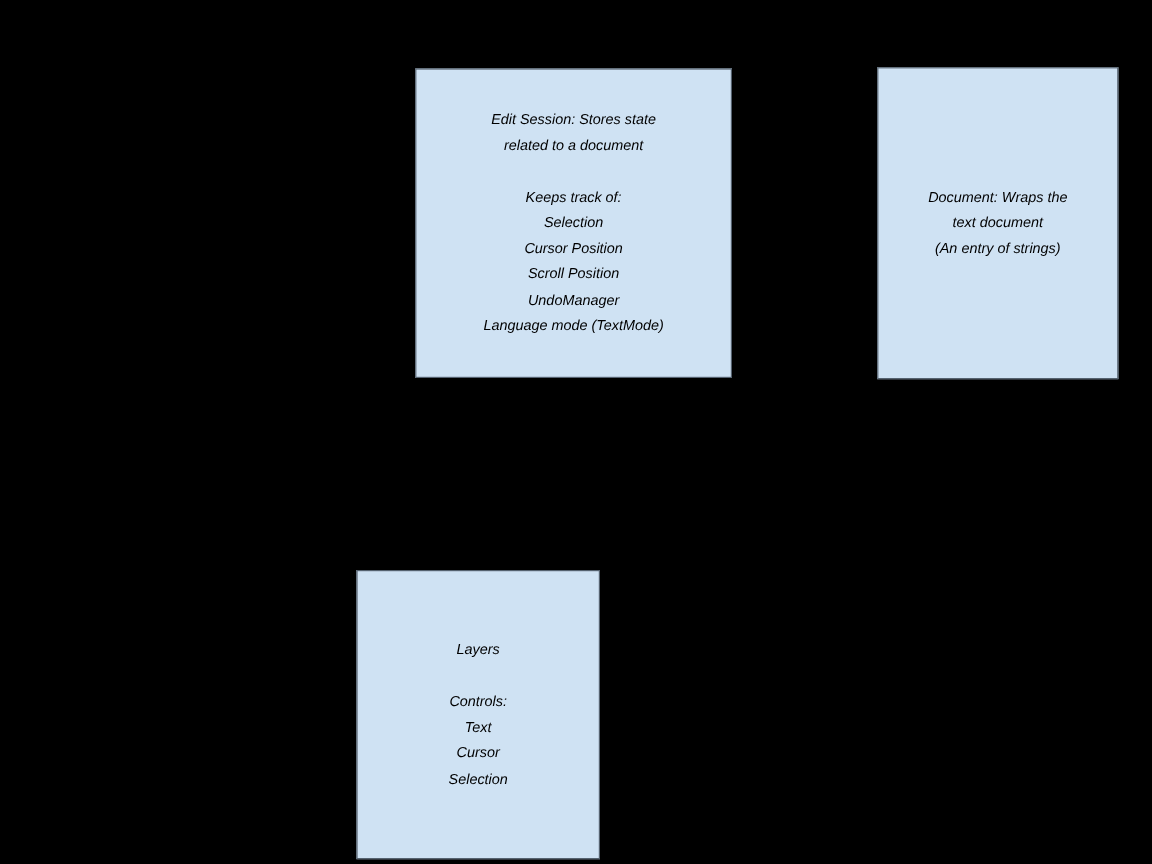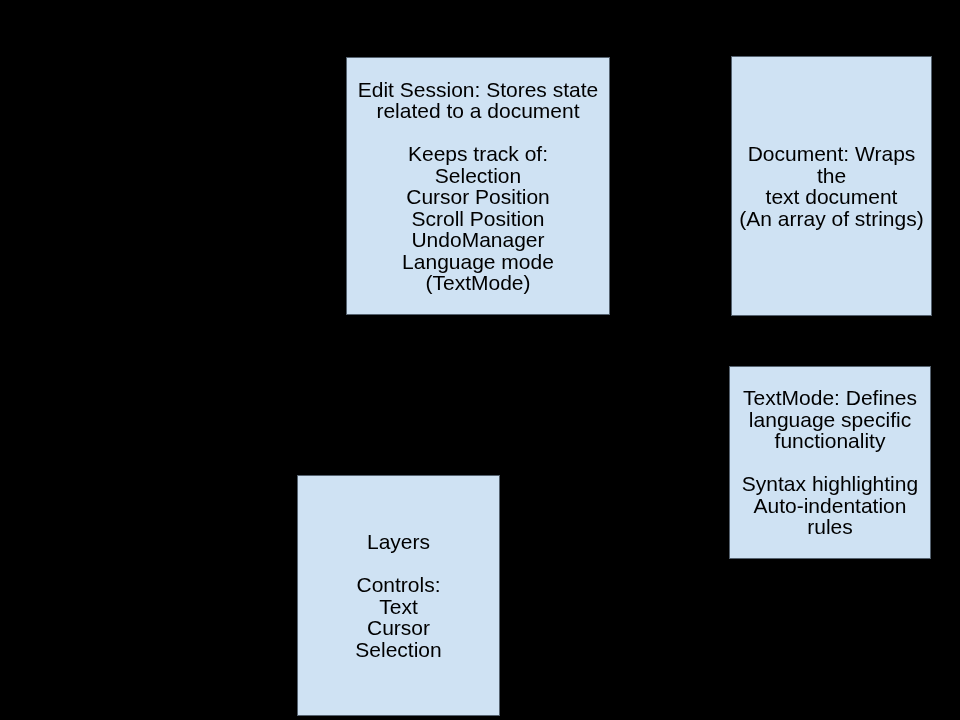--- a/index.html
+++ b/index.html
@@ -18,22 +18,23 @@
   .box {
     position: absolute;
     box-sizing: border-box;
     background: var(--box-fill, #cfe2f3);
     border: 1px solid var(--box-border, #55626f);
     color: var(--text-color, #000000);
     display: flex;
     align-items: center;
     justify-content: flex-start;
     text-align: center;
-    font-size: 21px;
+    font-size: 12px;
     line-height: 21.5px;
+    font-style: italic;
   }
   .box-text {
     white-space: pre-line;
     width: 100%;
     padding: 0 4px;
   }
   
   .pos-editor           { left: 19px;  top: 57px;  width: 228px; height: 363px; }
   .pos-edit-session     { left: 346px; top: 57px;  width: 264px; height: 258px; }
   .pos-document         { left: 731px; top: 56px;  width: 201px; height: 260px; }
@@ -55,31 +56,23 @@
 Selection
 Cursor Position
 Scroll Position
 UndoManager
 Language mode (TextMode)</span>
   </div>
 
   <div class="box pos-document">
     <span class="box-text">Document: Wraps the
 text document
-(An array of strings)</span>
+(An entry of strings)</span>
   </div>
 
-  <div class="box pos-textmode">
-    <span class="box-text">TextMode: Defines
-language specific
-functionality
-
-Syntax highlighting
-Auto-indentation rules</span>
-  </div>
 
 
   <div class="box pos-layers">
     <span class="box-text">Layers
 
 Controls:
 Text
 Cursor
 Selection</span>
   </div>

